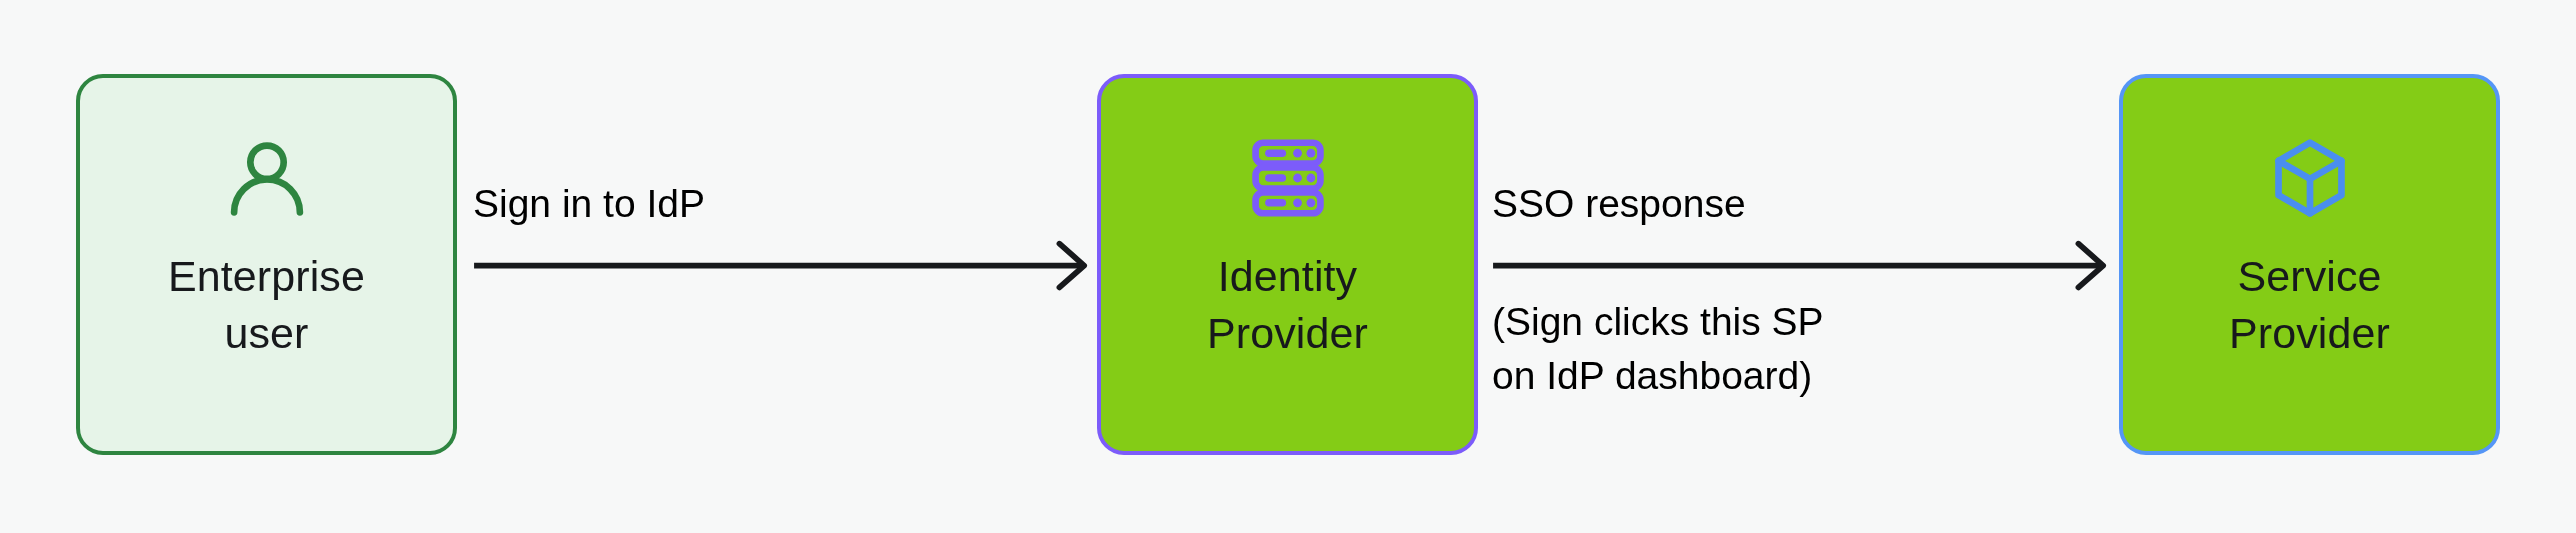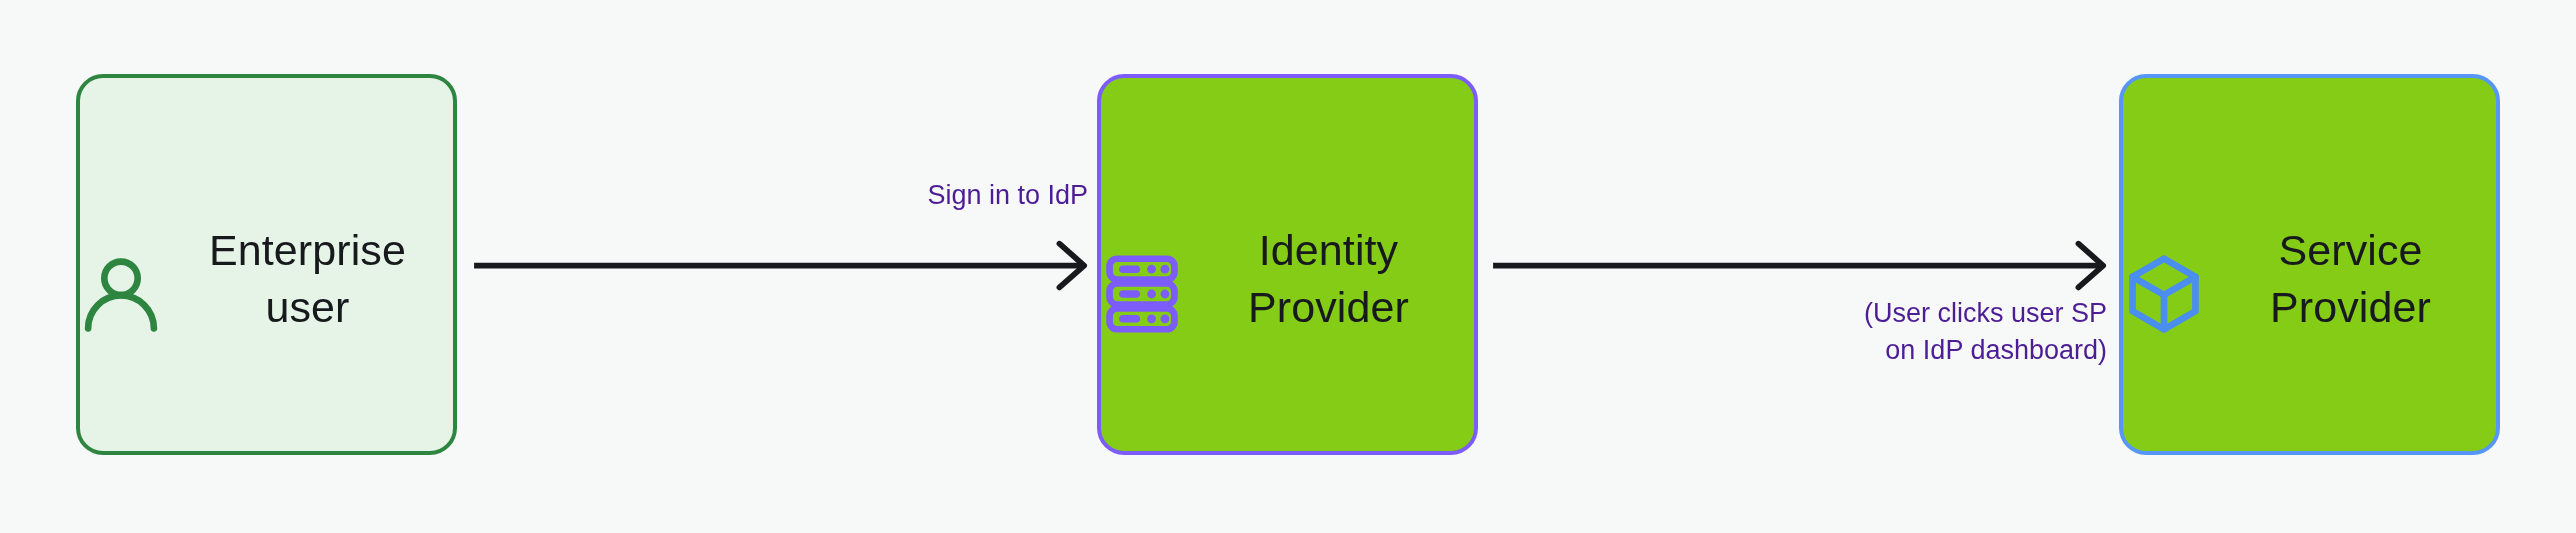--- a/index.html
+++ b/index.html
@@ -24,21 +24,21 @@
   .node {
     position: absolute;
     top: 74px;
     width: 381px;
     height: 381px;
     box-sizing: border-box;
     border-radius: 27px;
     border-style: solid;
     border-width: 4.8px;
     display: flex;
-    flex-direction: row;
+    flex-direction: column;
     align-items: center;
     justify-content: flex-start;
   }
   .node-icon {
     margin-top: 59px;
     width: 82px;
     height: 82px;
     display: block;
     line-height: 0;
   }
@@ -82,23 +82,23 @@
   .edge svg {
     position: absolute;
     left: 0;
     top: 0;
     overflow: visible;
   }
 
   
   .edge-label {
     position: absolute;
-    text-align: right;
-    color: #4c1d95;
-    font-size: 27px;
+    text-align: left;
+    color: #000000;
+    font-size: 39px;
     line-height: 1.38;
     white-space: pre-line;
   }
   #edge-1-label {
     left: 473px;
     top: 177px;
     width: 615px;
   }
   #edge-2-label {
     left: 1492px;
@@ -181,17 +181,18 @@
   <div class="edge" id="edge-2">
     <svg width="629" height="533" aria-hidden="true" viewBox="0 0 660 560">
       <g stroke="#17191c" stroke-width="6" fill="none" stroke-linecap="butt">
         <line x1="7" y1="279" x2="645" y2="279"></line>
       </g>
       <g stroke="#17191c" stroke-width="6" fill="none" stroke-linecap="round" stroke-linejoin="round">
         <polyline points="622,256 648,279 622,302"></polyline>
       </g>
     </svg>
   </div>
-  <div class="edge-label" id="edge-2-sublabel">(User clicks user SP
+  <div class="edge-label" id="edge-2-label">SSO response</div>
+  <div class="edge-label" id="edge-2-sublabel">(Sign clicks this SP
 on IdP dashboard)</div>
 
 </div>
 
 
 </body></html>

